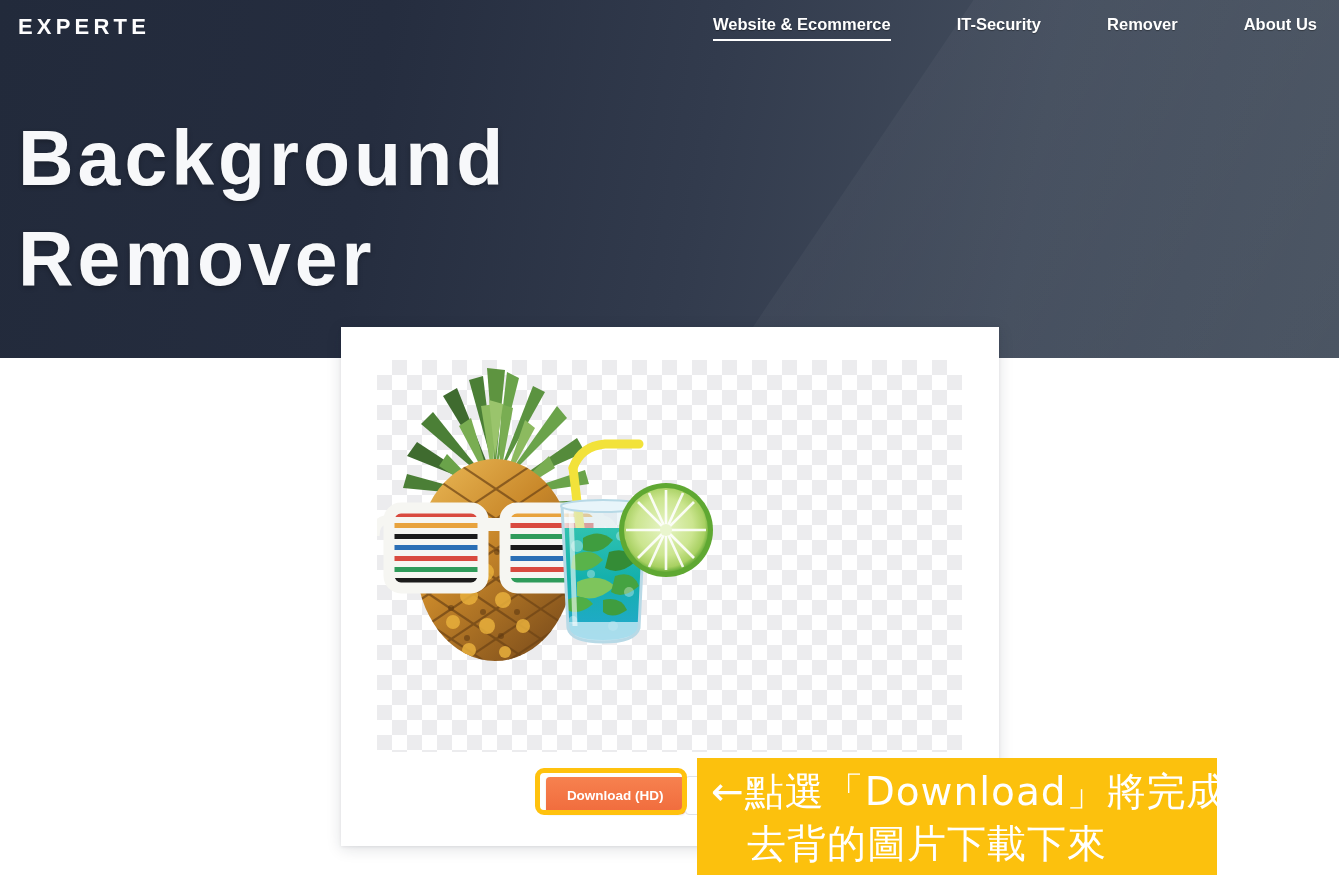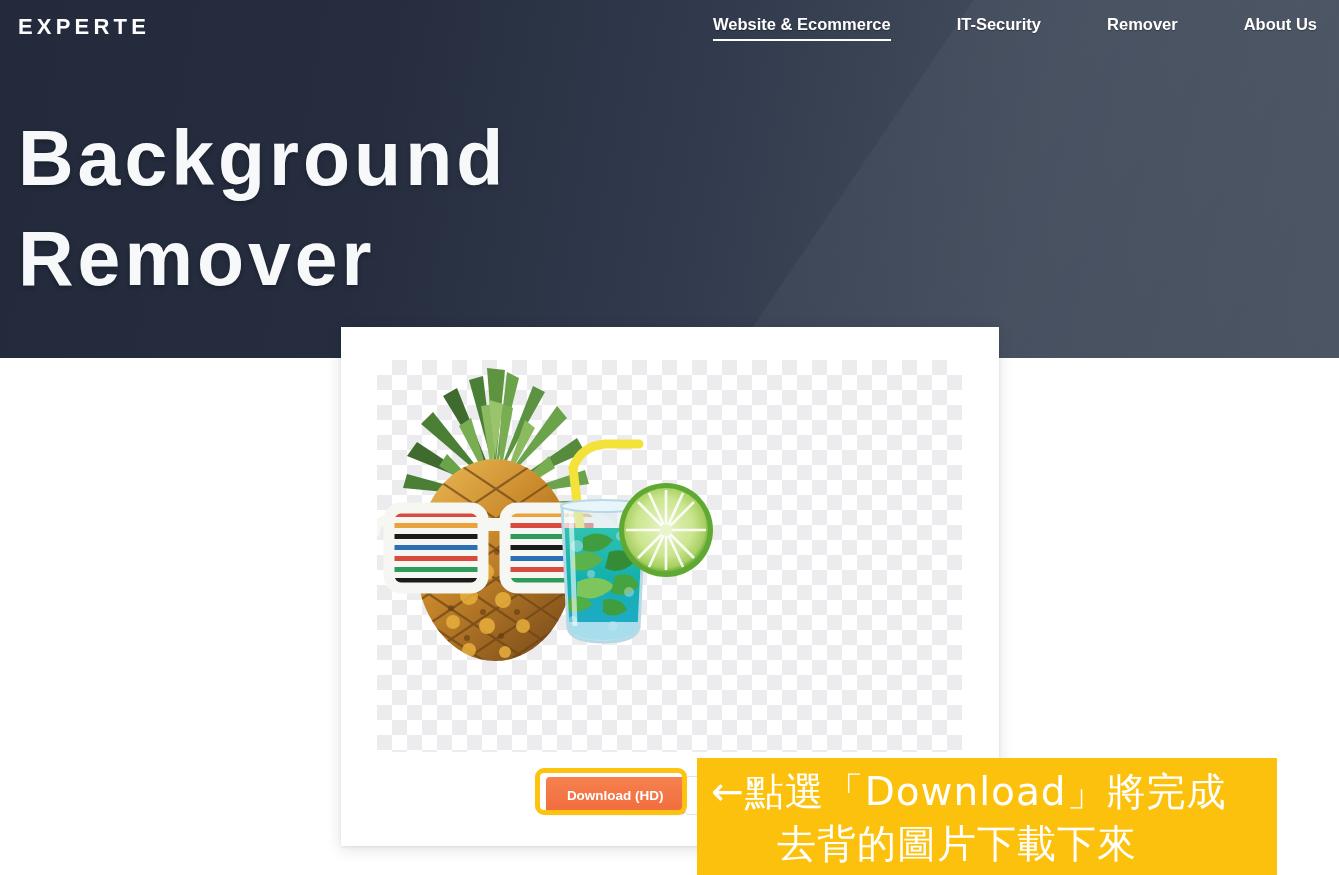--- a/index.html
+++ b/index.html
@@ -108,21 +108,21 @@
   .btn-highlight {
     position: absolute; left: 535px; top: 768px;
     width: 152px; height: 47px;
     border: 5px solid #ffc20e; border-radius: 9px;
     z-index: 9; pointer-events: none;
   }
 
   
   .annot {
     position: absolute; left: 697px; top: 758px;
-    width: 580px; height: 117px;
+    width: 520px; height: 117px;
     background: #fcc10d;
     z-index: 10;
     padding: 8px 14px 0 14px;
     color: #ffffff;
     font-family: "DejaVu Sans", "Liberation Sans", sans-serif;
     font-size: 39px; line-height: 52px; font-weight: 400;
     letter-spacing: 1px;
     white-space: nowrap;
   }
   .annot .ln2 { display: block; text-align: center; padding-right: 60px; }

